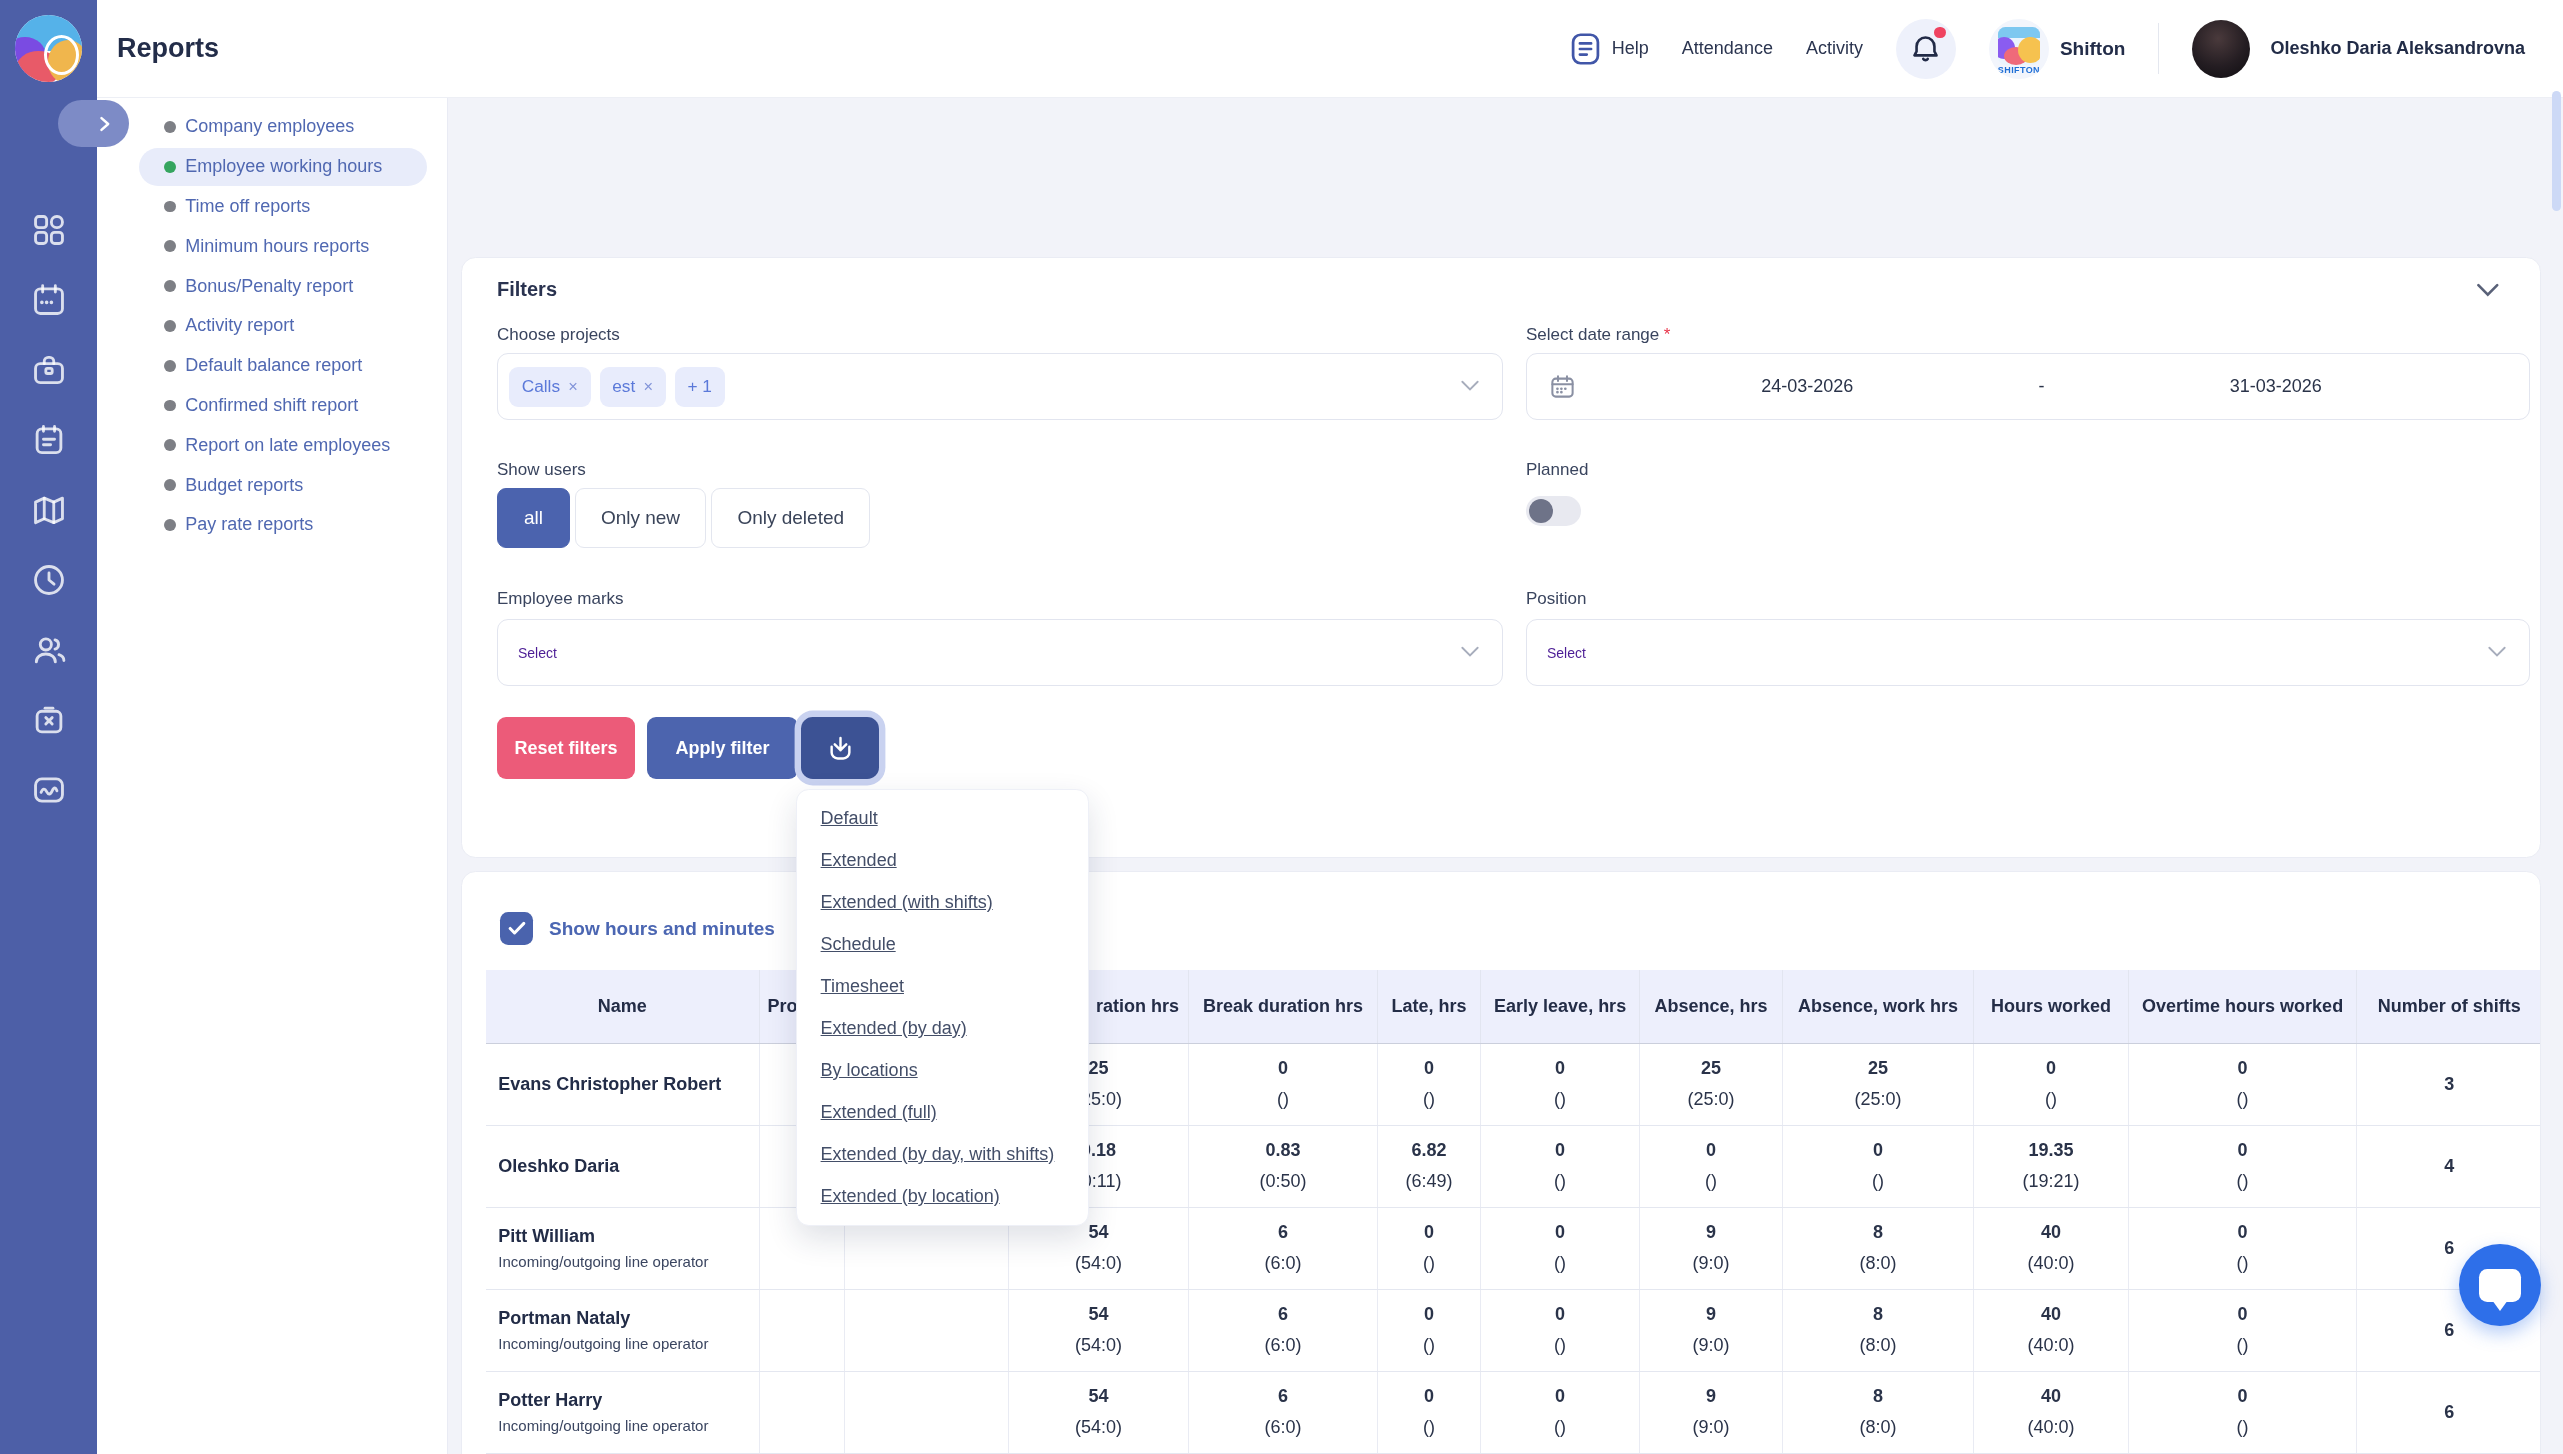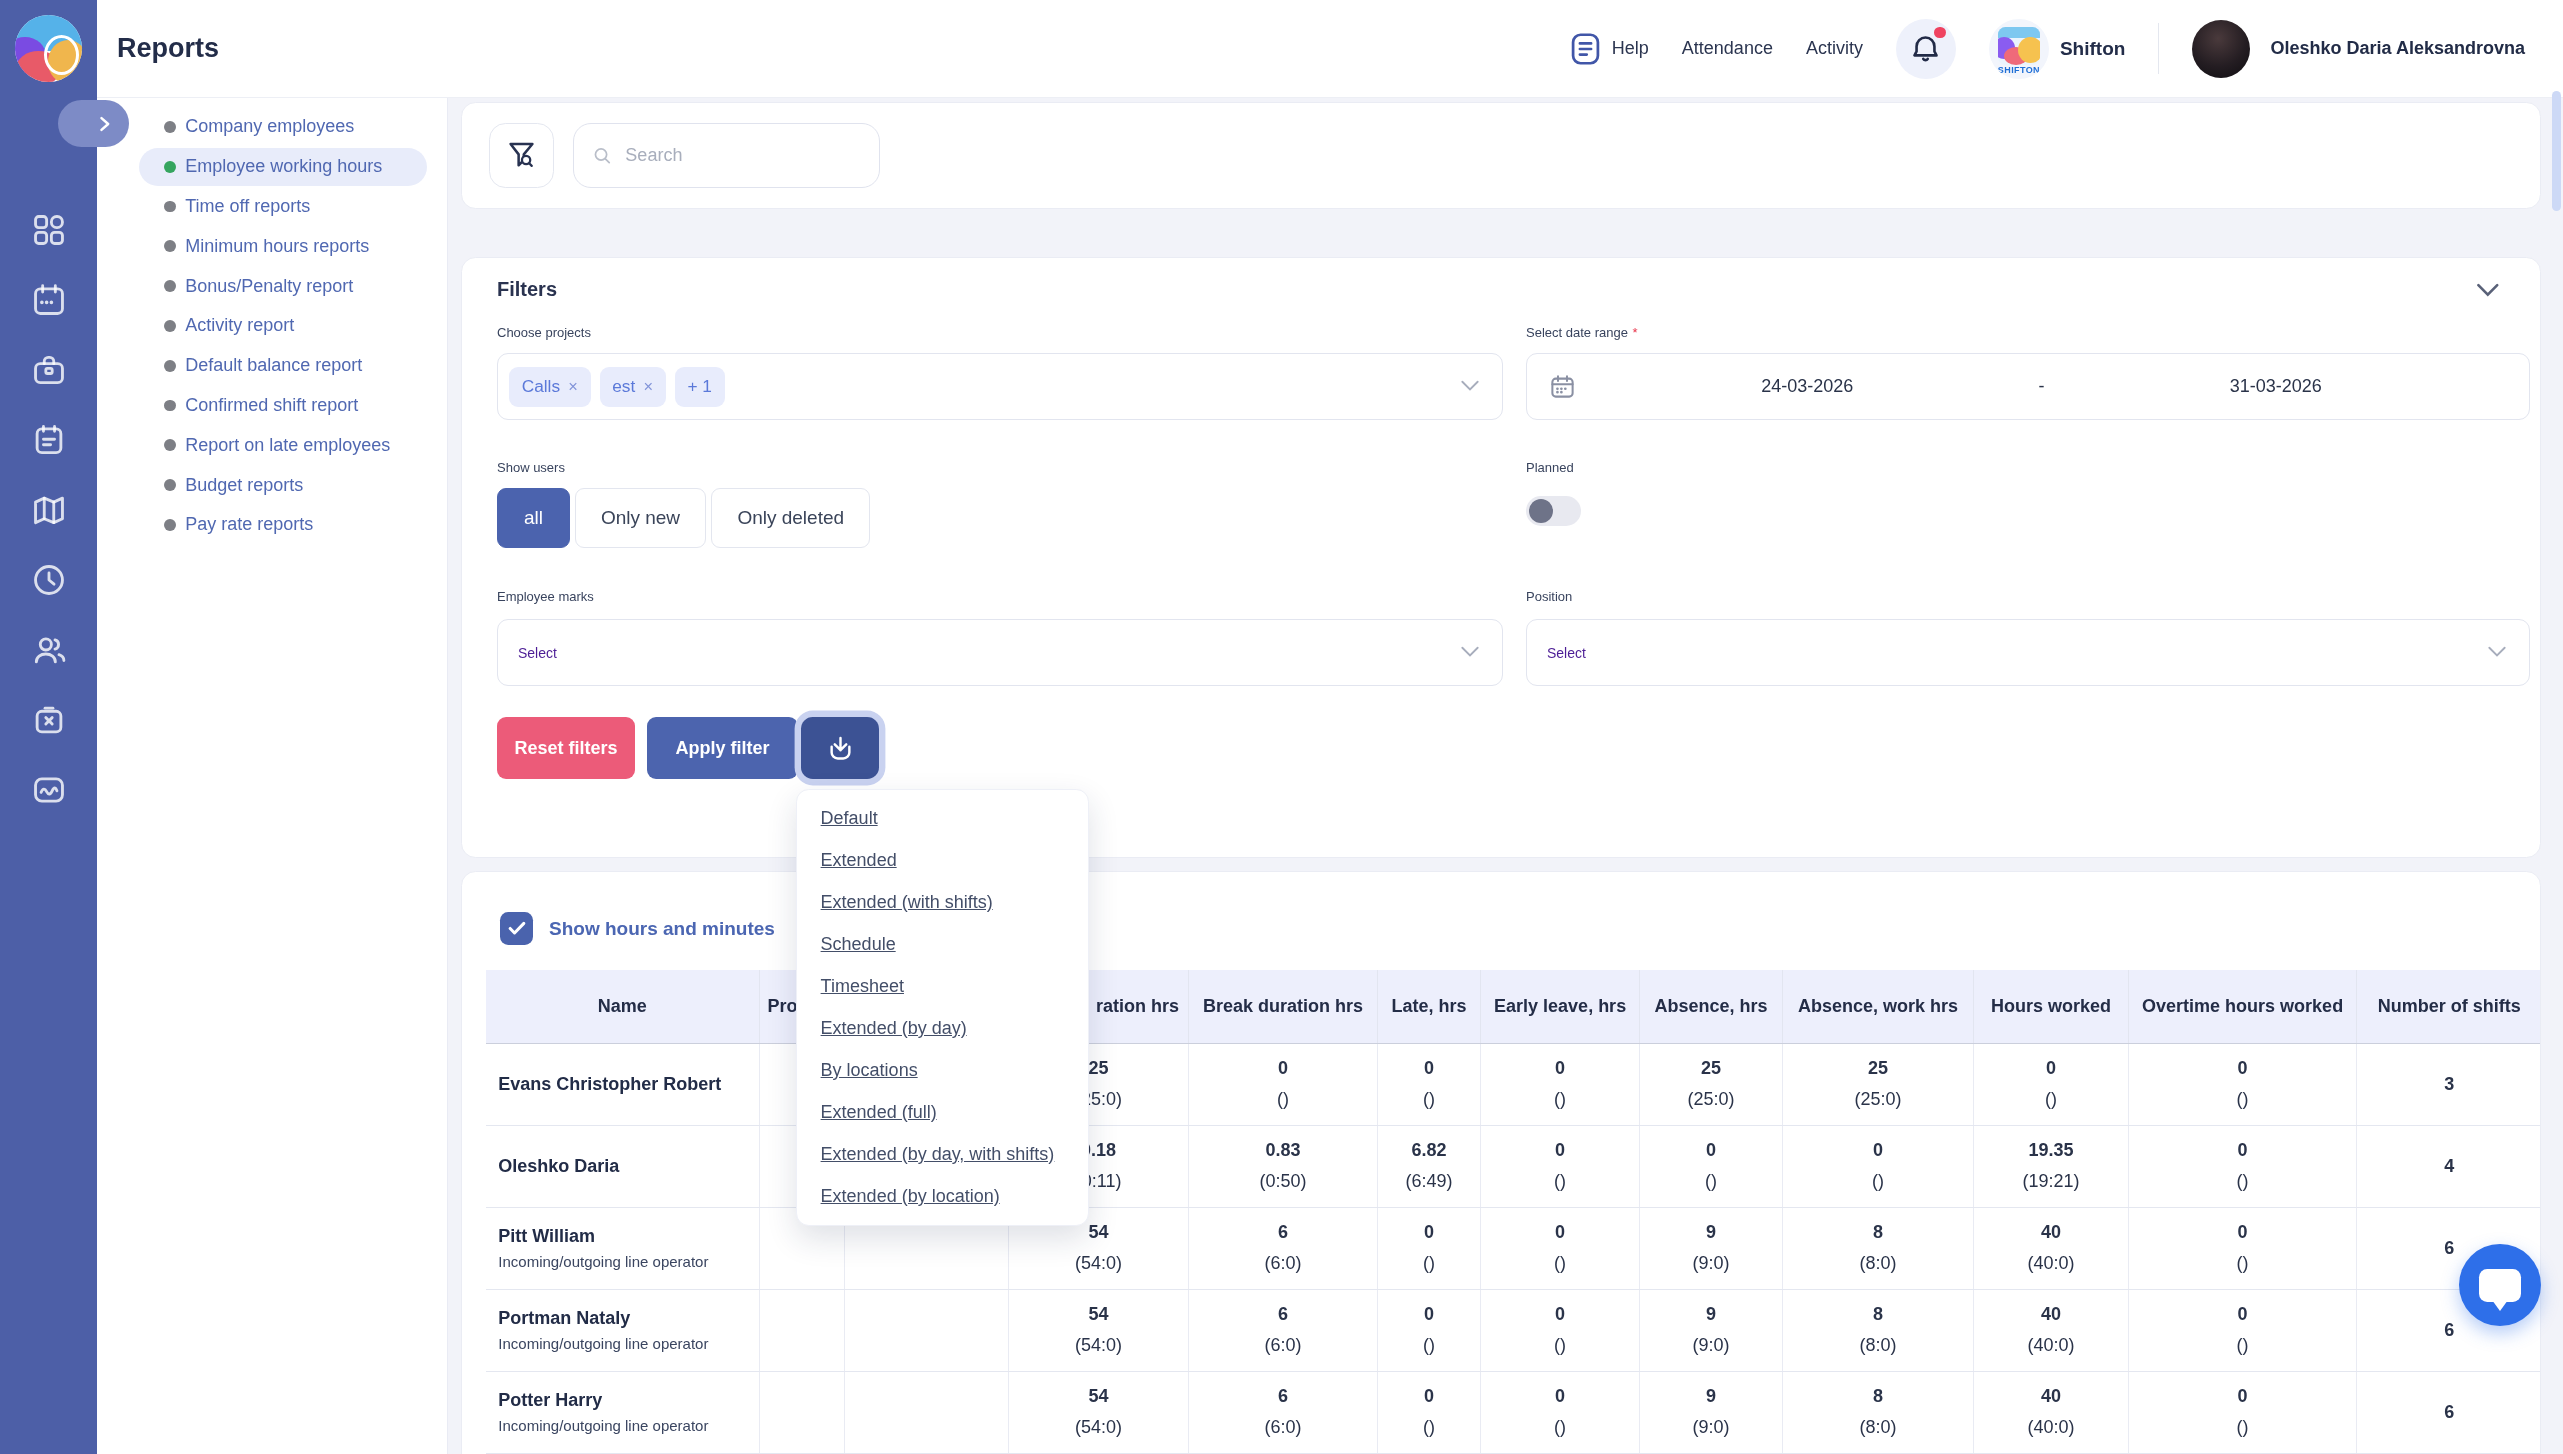--- a/index.html
+++ b/index.html
@@ -60,21 +60,21 @@
   .funnel-btn { position:absolute; left:27px; top:20px; width:65px; height:65px; border:0.9px solid #e4e7f0; border-radius:16.4px;
                 background:#fff; display:flex; align-items:center; justify-content:center; cursor:pointer; }
   .search-box { position:absolute; left:111px; top:20px; width:307px; height:65px; border:0.9px solid #e0e3ee; border-radius:18px;
                 display:flex; align-items:center; padding:0 18px; gap:12.7px; background:#fff; }
   .search-box input { border:none; outline:none; font-size:18px; color:#333d55; width:100%; font-family:inherit; background:transparent; }
   .search-box input::placeholder { color:#a8aebc; }
 
   .filters-card { left:461px; top:257px; width:2080px; height:601px; }
   .f-title { position:absolute; left:35px; top:20px; font-size:20px; font-weight:700; color:#2a3350; }
   .f-collapse { position:absolute; right:40px; top:25.4px; cursor:pointer; }
-  .f-label { position:absolute; font-size:13px; color:#39445e; }
+  .f-label { position:absolute; font-size:17px; color:#39445e; }
   .req { color:#e8344a; margin-left:4.5px; }
   .select { position:absolute; height:67px; border:0.9px solid #e2e5ef; border-radius:11px; background:#fff;
             display:flex; align-items:center; cursor:pointer; }
   .sel-chevron { position:absolute; right:22px; top:50%; transform:translateY(-50%); }
   .sel-projects { left:35px; top:95px; width:1006px; padding:0 51px 0 11px; gap:9px; }
   .chip { height:40px; background:#e8ecfc; border-radius:9px; display:flex; align-items:center; padding:0 12.7px;
           font-size:17.3px; color:#5b79d9; gap:8.2px; }
   .chip-x { color:#8294d9; font-size:16.4px; cursor:pointer; }
   .date-field { left:1064px; top:95px; width:1004px; padding:0 22px; }
   .date-part { flex:1; text-align:center; font-size:18px; color:#2a3349; }
@@ -267,36 +267,20 @@
       <div class="menu-item">
         <span class="menu-dot"></span>
         <span class="menu-label">Budget reports</span>
       </div>
       <div class="menu-item">
         <span class="menu-dot"></span>
         <span class="menu-label">Pay rate reports</span>
       </div>
     </nav>
 
-  <section class="card search-card">
-    <div class="funnel-btn">
-      <svg width="31" height="33" viewBox="0 0 27 28">
-        <path d="M4 4h19l-7.5 9v5l-4.5 4.5V13z" fill="none" stroke="#283251" stroke-width="2.2" stroke-linejoin="round"></path>
-        <circle cx="17.5" cy="18" r="3.6" fill="#fff" stroke="#283251" stroke-width="2"></circle>
-        <path d="M20.2 20.8l2.2 2.2" stroke="#283251" stroke-width="2" stroke-linecap="round"></path>
-      </svg>
-    </div>
-    <div class="search-box">
-      <svg width="23.6" height="23.6" viewBox="0 0 24 24">
-        <circle cx="10.5" cy="10.5" r="6.5" fill="none" stroke="#b9bec9" stroke-width="2"></circle>
-        <path d="M15.5 15.5l4.5 4.5" stroke="#b9bec9" stroke-width="2" stroke-linecap="round"></path>
-      </svg>
-      <input type="text" placeholder="Search" style="">
-    </div>
-  </section>
 
   <section class="card filters-card">
     <div class="f-title">Filters</div>
     <div class="f-collapse">
       <svg width="23.6" height="14.5" viewBox="0 0 16 10">
           <path d="M1.5 1.5L8 8l6.5-6.5" fill="none" stroke="#596178" stroke-width="1.8" stroke-linecap="round"></path>
         </svg>
     </div>
 
     <div class="f-label" style="left:35px;top:67px"><span>Choose projects</span></div>

